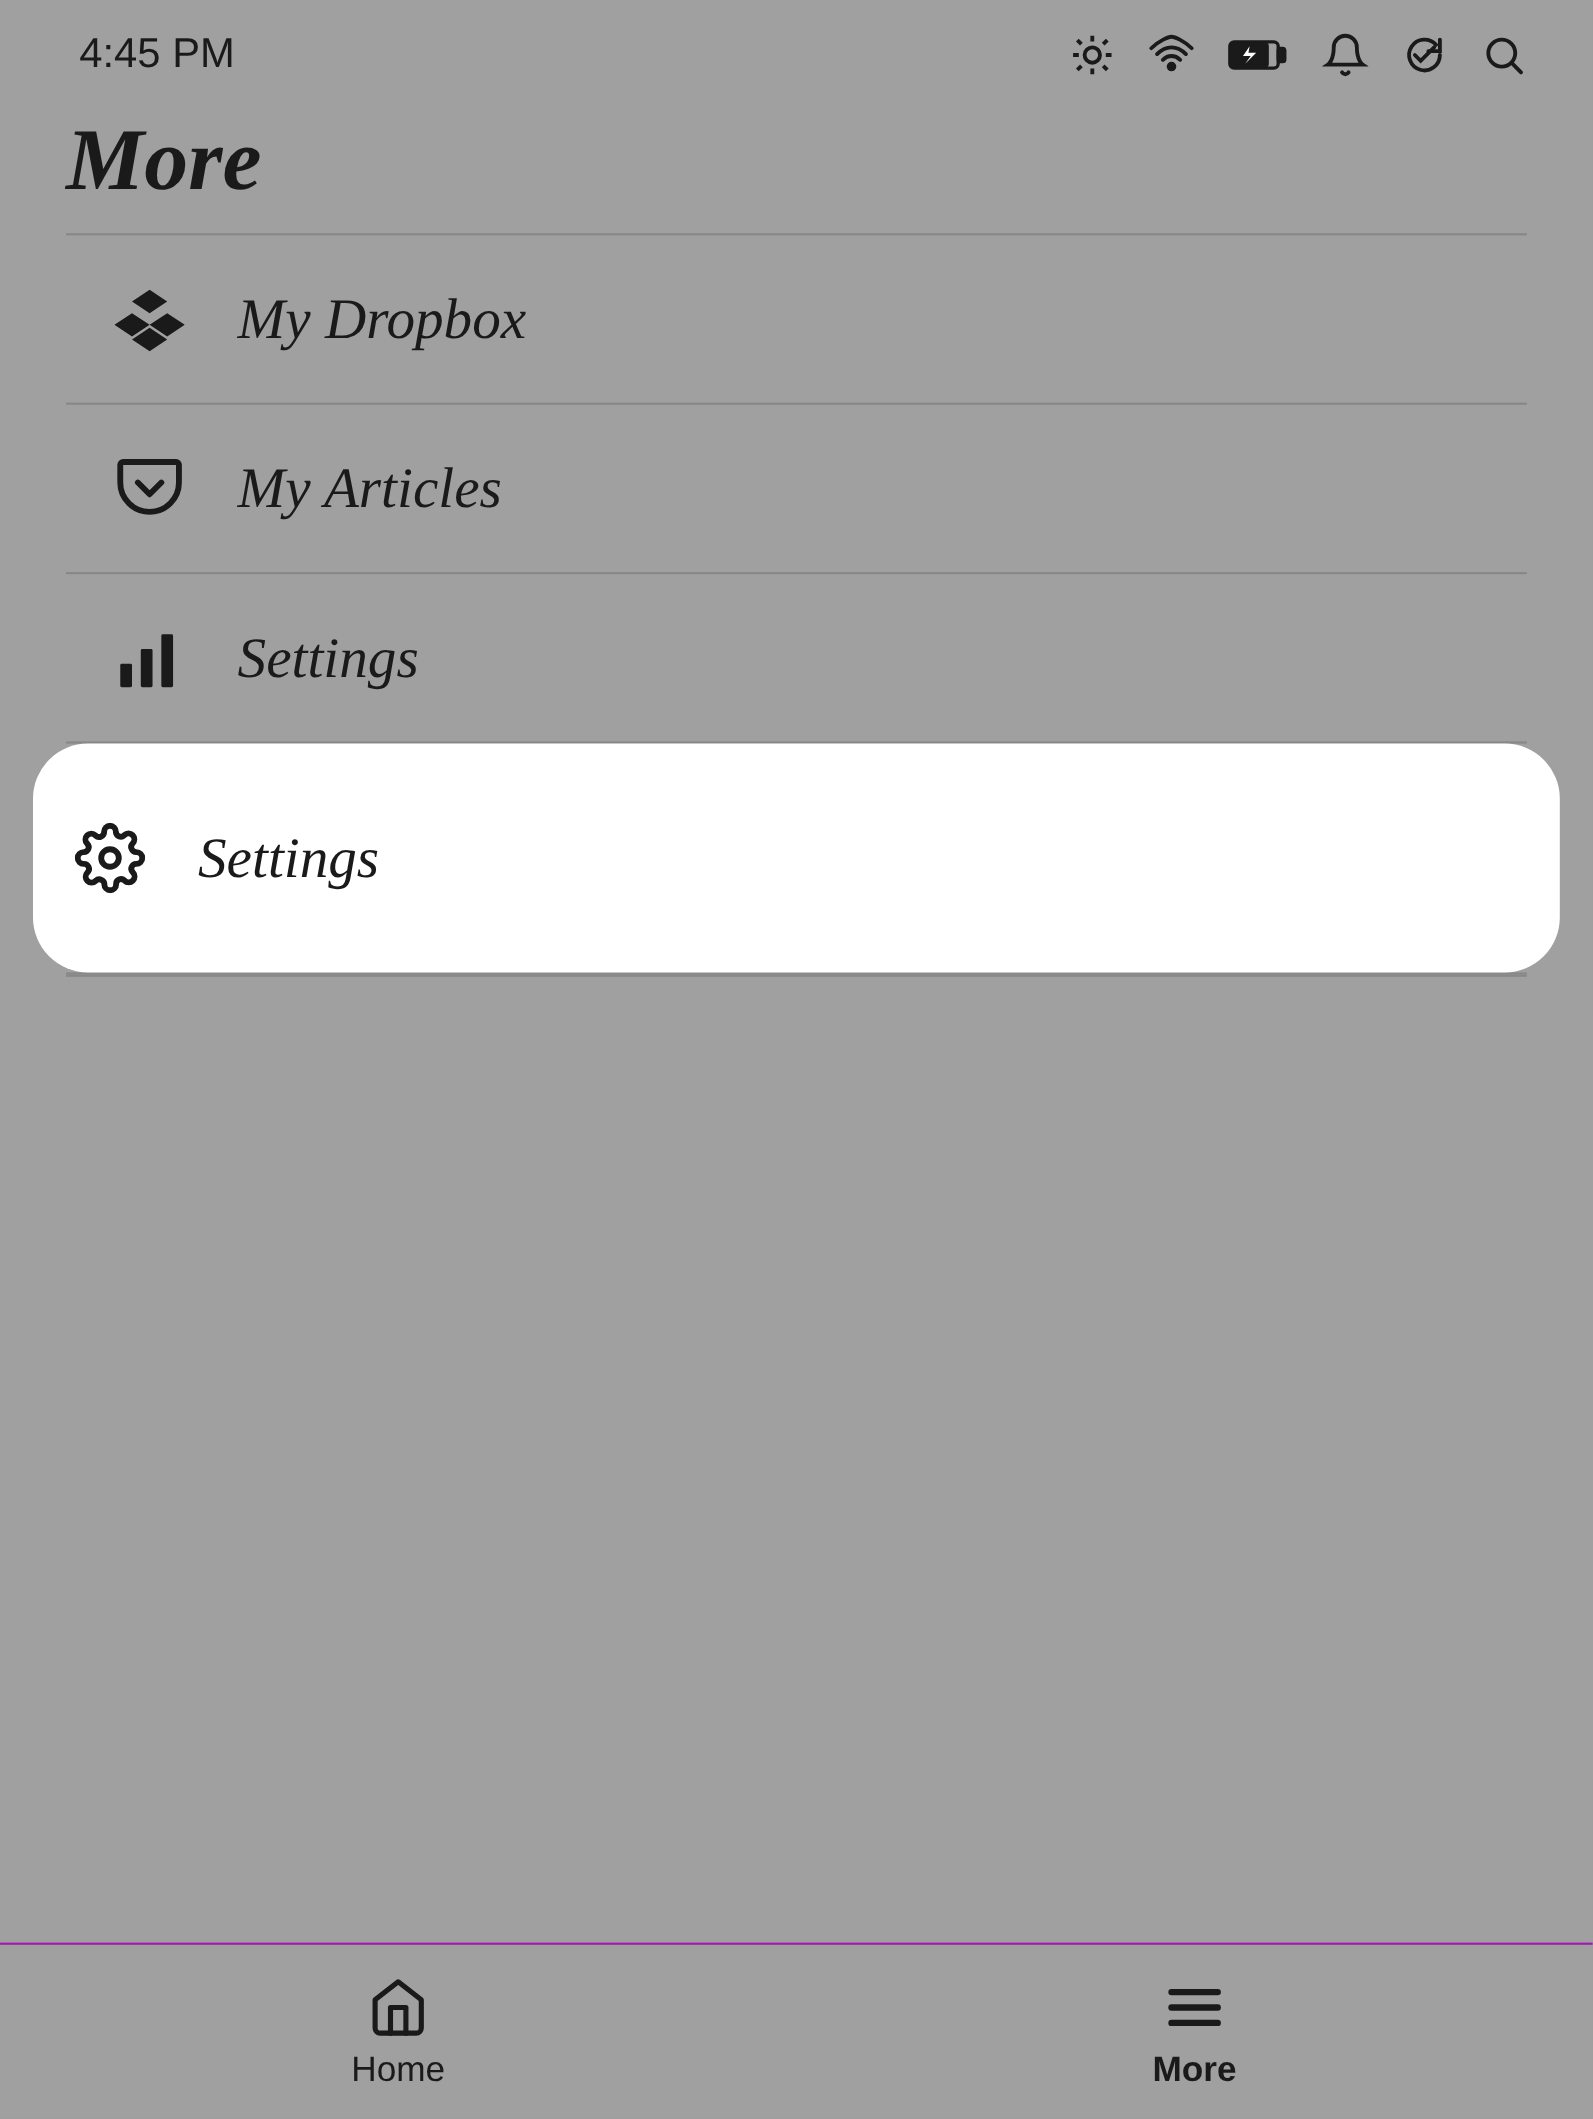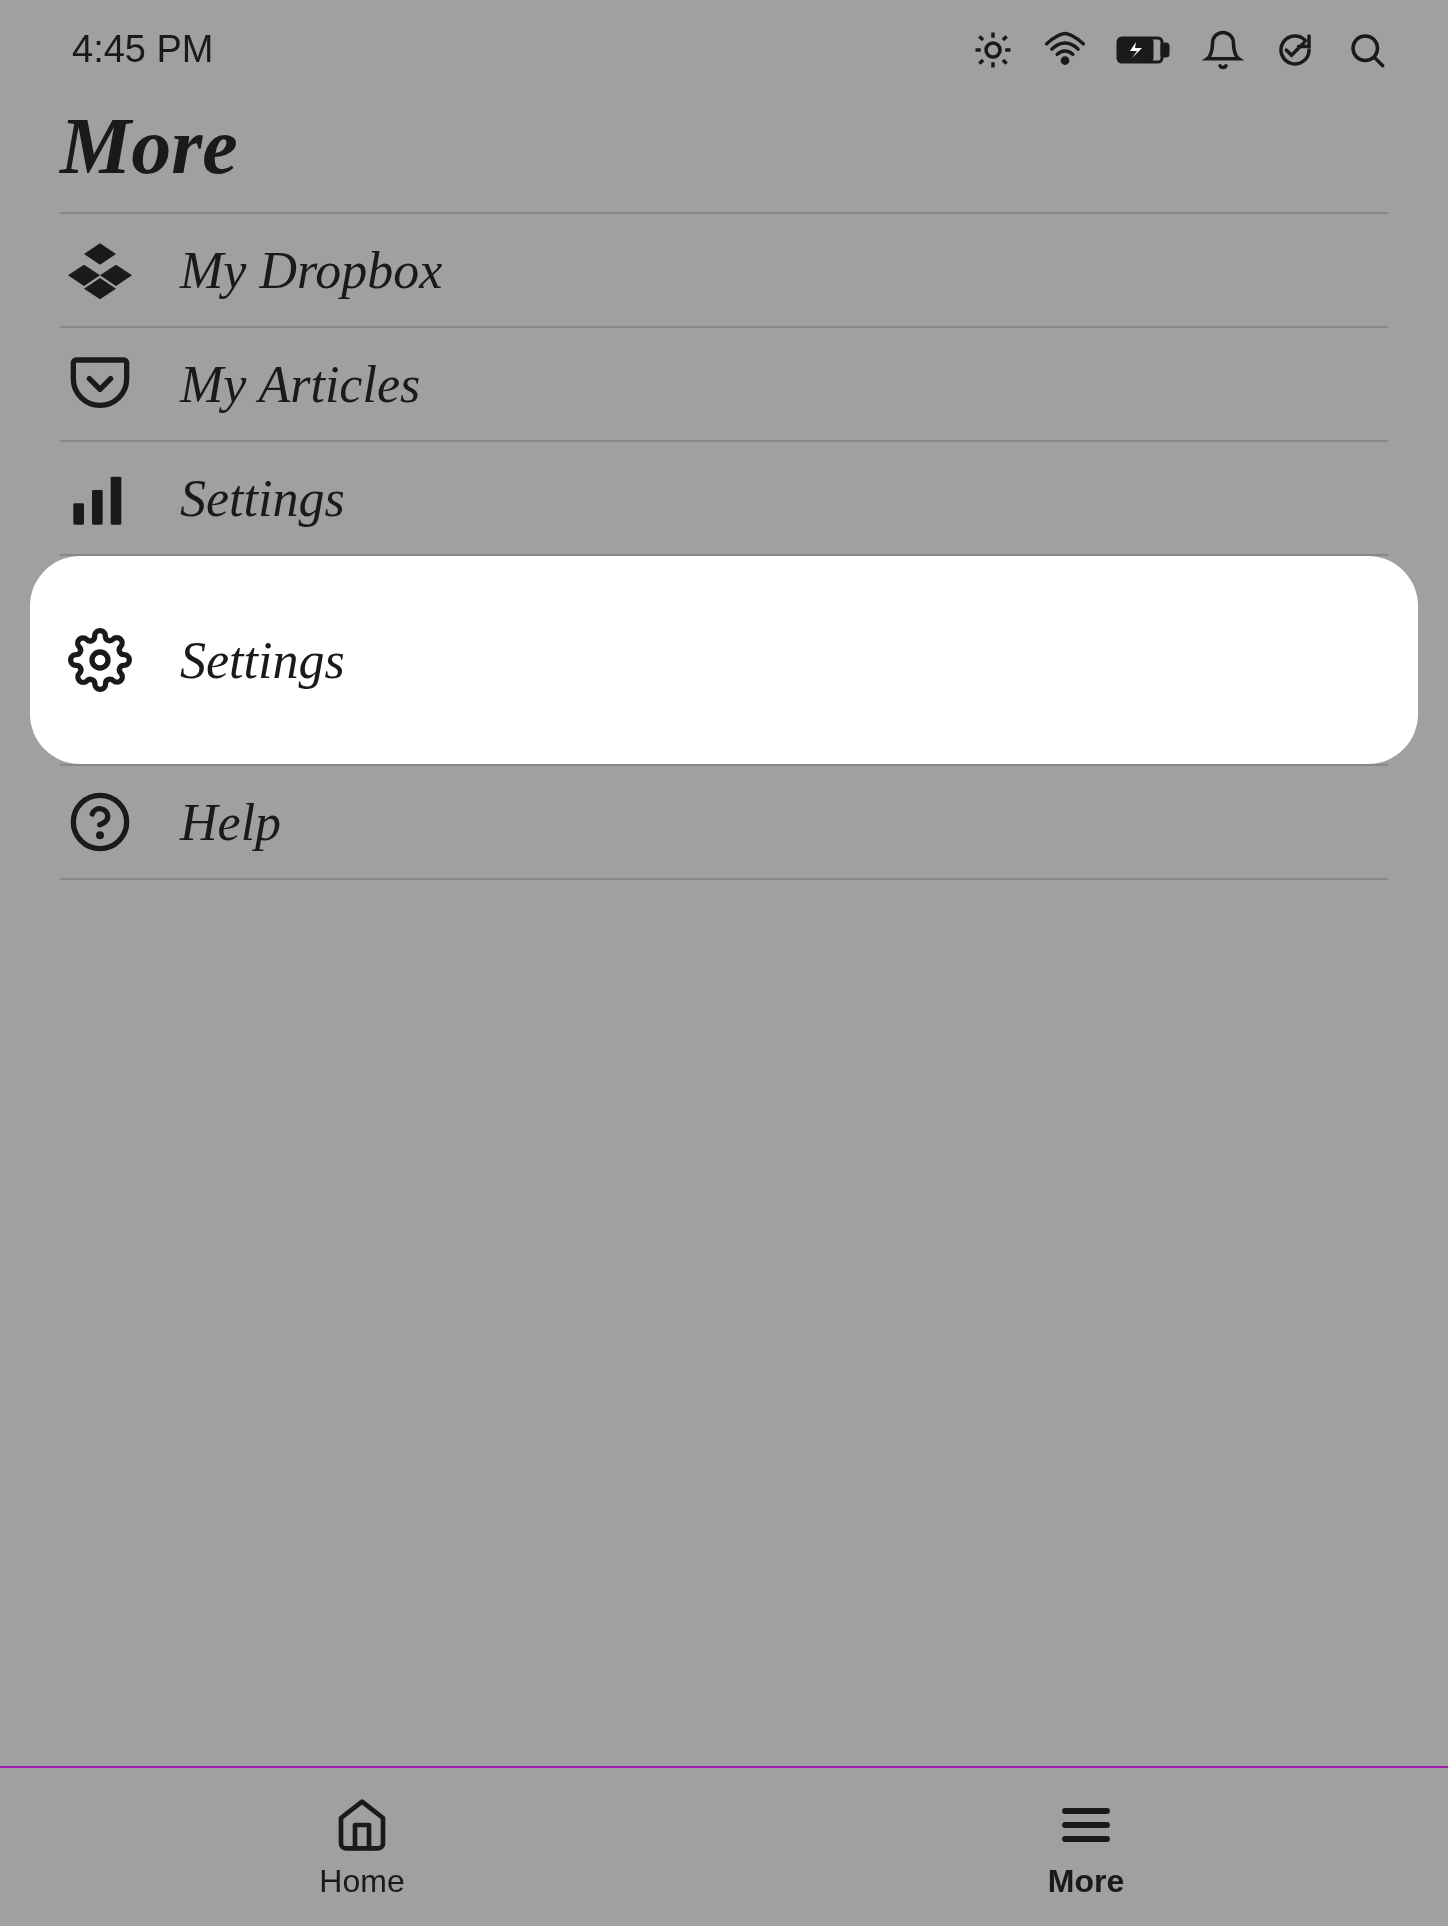--- a/index.html
+++ b/index.html
@@ -66,23 +66,24 @@
     }
 
     
     .menu-list {
       list-style: none;
     }
 
     .menu-item {
       display: flex;
       align-items: center;
-      padding: 16px 60px;
+      padding: 36px 60px;
       cursor: pointer;
       position: relative;
+      margin-left: 36px;
     }
 
     .menu-item.active {
       background-color: white;
       border-radius: 50px;
       margin: 0 30px;
       padding: 64px 30px;
     }
 
     .menu-item-icon {
@@ -269,30 +270,20 @@
     <div class="menu-item-icon">
       <svg viewBox="0 0 24 24" width="64" height="64" fill="none" stroke="#1a1a1a" stroke-width="2" stroke-linecap="round" stroke-linejoin="round">
         <circle cx="12" cy="12" r="3"></circle>
         <path d="M19.4 15a1.65 1.65 0 0 0 .33 1.82l.06.06a2 2 0 0 1-2.83 2.83l-.06-.06a1.65 1.65 0 0 0-1.82-.33 1.65 1.65 0 0 0-1 1.51V21a2 2 0 0 1-4 0v-.09A1.65 1.65 0 0 0 9 19.4a1.65 1.65 0 0 0-1.82.33l-.06.06a2 2 0 0 1-2.83-2.83l.06-.06A1.65 1.65 0 0 0 4.68 15a1.65 1.65 0 0 0-1.51-1H3a2 2 0 0 1 0-4h.09A1.65 1.65 0 0 0 4.6 9a1.65 1.65 0 0 0-.33-1.82l-.06-.06a2 2 0 0 1 2.83-2.83l.06.06A1.65 1.65 0 0 0 9 4.68a1.65 1.65 0 0 0 1-1.51V3a2 2 0 0 1 4 0v.09a1.65 1.65 0 0 0 1 1.51 1.65 1.65 0 0 0 1.82-.33l.06-.06a2 2 0 0 1 2.83 2.83l-.06.06A1.65 1.65 0 0 0 19.4 9a1.65 1.65 0 0 0 1.51 1H21a2 2 0 0 1 0 4h-.09a1.65 1.65 0 0 0-1.51 1z"></path>
       </svg>
     </div>
     <span class="menu-item-label">Settings</span>
   </li>
   <li class="menu-divider"></li>
 
-  <li class="menu-item">
-    <div class="menu-item-icon">
-      <svg viewBox="0 0 24 24" width="64" height="64" fill="none" stroke="#1a1a1a" stroke-width="2" stroke-linecap="round">
-        <circle cx="12" cy="12" r="10"></circle>
-        <path d="M9.09 9a3 3 0 0 1 5.83 1c0 2-3 3-3 3"></path>
-        <line x1="12" y1="17" x2="12.01" y2="17" stroke-width="3"></line>
-      </svg>
-    </div>
-    <span class="menu-item-label">Help</span>
-  </li>
   <li class="menu-divider"></li>
 
 </ul>
 
 <nav class="bottom-nav">
 
   <div class="nav-item">
     <div class="nav-icon">
       <svg viewBox="0 0 24 24" width="56" height="56" fill="none" stroke="#1a1a1a" stroke-width="2" stroke-linecap="round" stroke-linejoin="round">
         <path d="M3 9l9-7 9 7v11a2 2 0 0 1-2 2H5a2 2 0 0 1-2-2z"></path>

